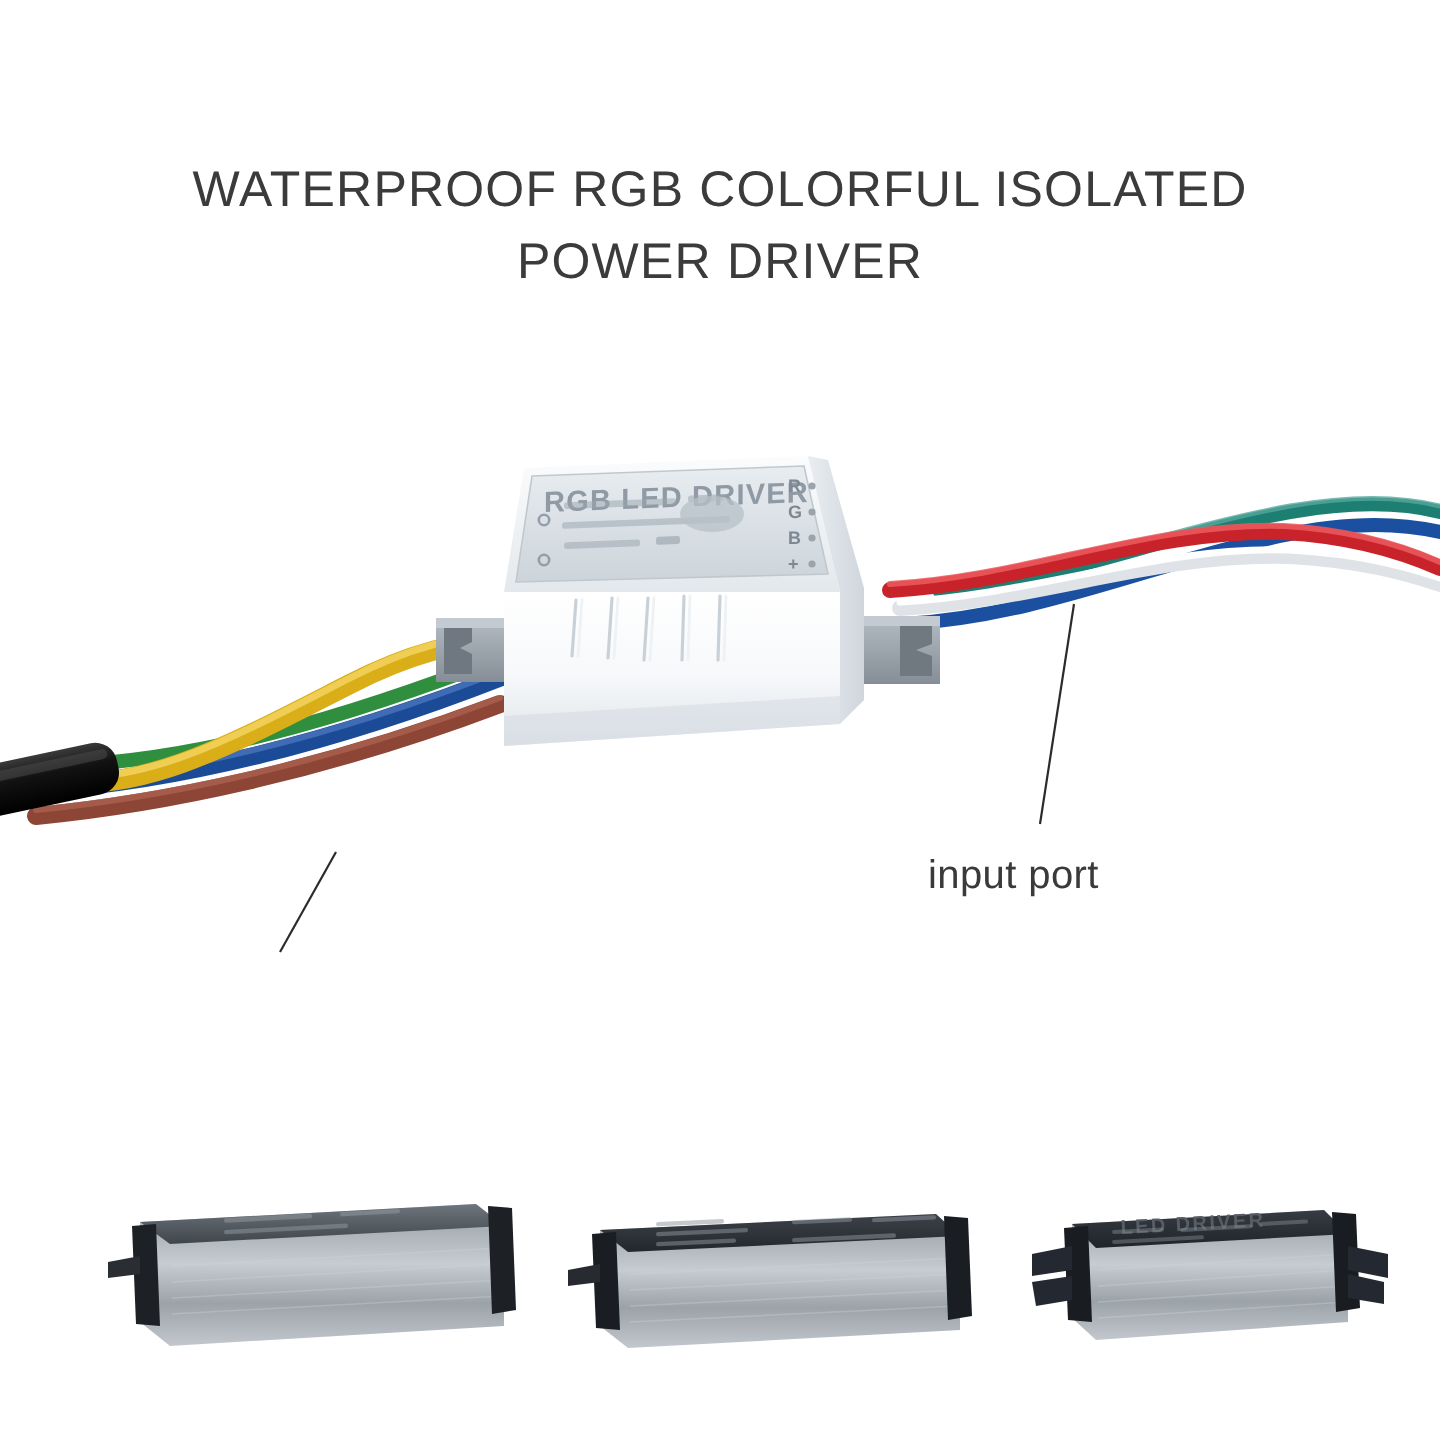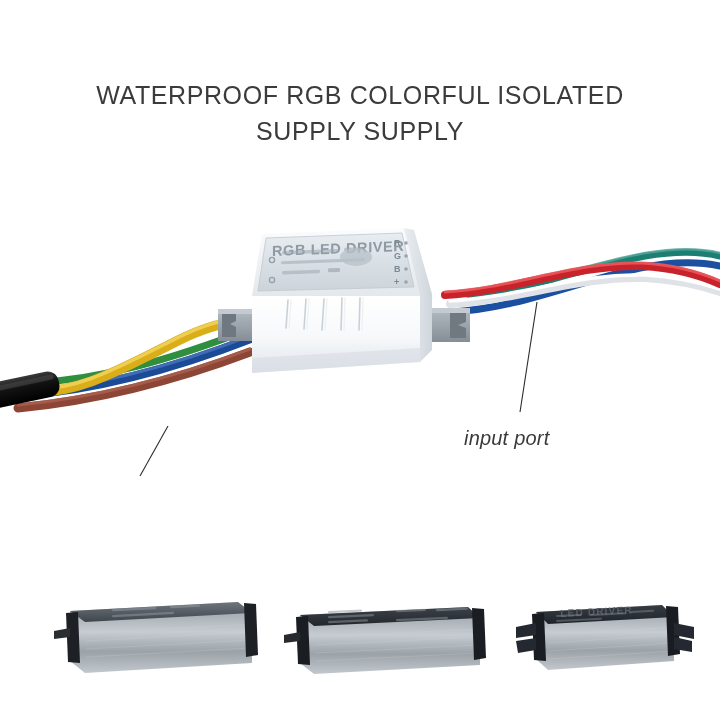--- a/index.html
+++ b/index.html
@@ -45,40 +45,40 @@
 
   
   .callout {
     position: absolute;
     color: #3a3a3a;
     font-size: 20px;
     letter-spacing: 0.2px;
     white-space: nowrap;
   }
   .callout-output { left: 99px; top: 487px; }
-  .callout-input  { left: 464px; top: 427px; font-style: italic; }
+  .callout-input  { left: 464px; top: 427px; }
 
   
   .strip {
     position: absolute;
     left: 0;
     top: 575px;
     width: 720px;
     height: 125px;
   }
   .strip svg { display: block; }
 </style>
 </head>
 <body>
 
 <div id="page">
 
   <div class="title-block">
     <span class="title-line">WATERPROOF RGB COLORFUL ISOLATED</span>
-    <span class="title-line">SUPPLY SUPPLY</span>
+    <span class="title-line">POWER DRIVER</span>
   </div>
 
   <div class="hero">
     <svg width="720" height="310" viewBox="0 0 720 310" xmlns="http://www.w3.org/2000/svg">
       <defs>
         <linearGradient id="gBodyTop" x1="0" y1="0" x2="0" y2="1">
           <stop offset="0" stop-color="#fbfcfd"></stop>
           <stop offset="1" stop-color="#e3e8ec"></stop>
         </linearGradient>
         <linearGradient id="gBodyFront" x1="0" y1="0" x2="0" y2="1">

